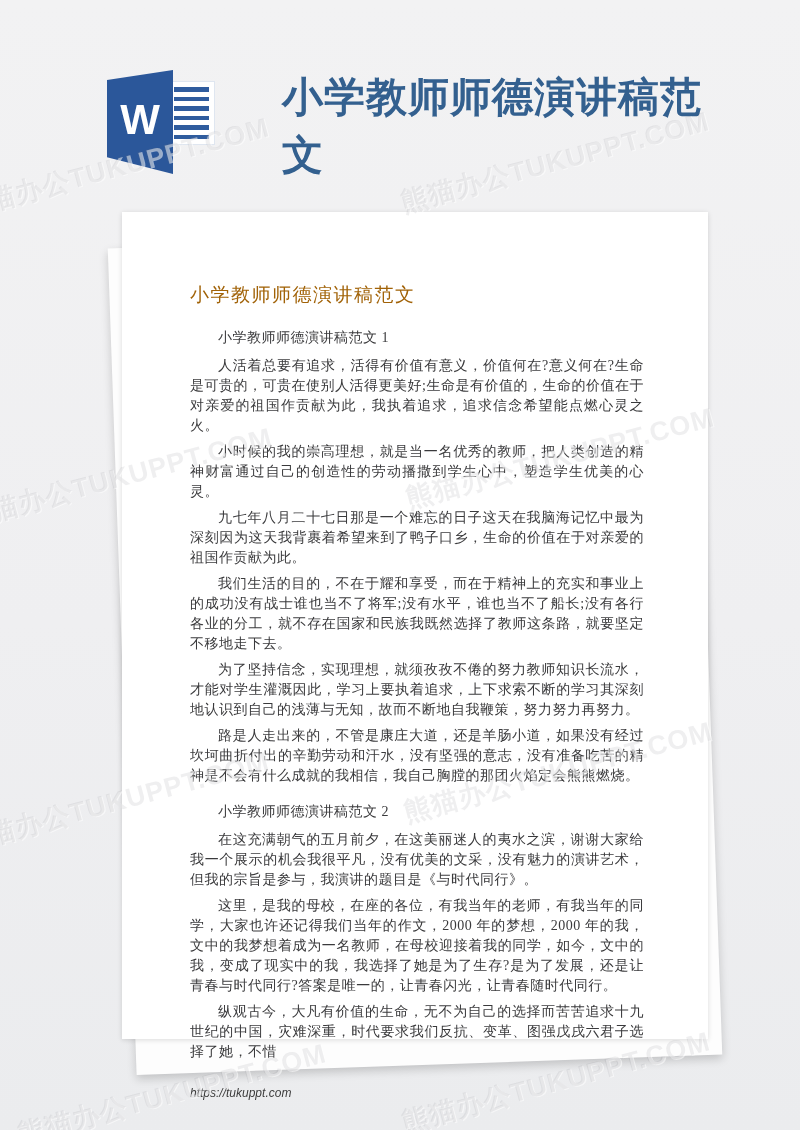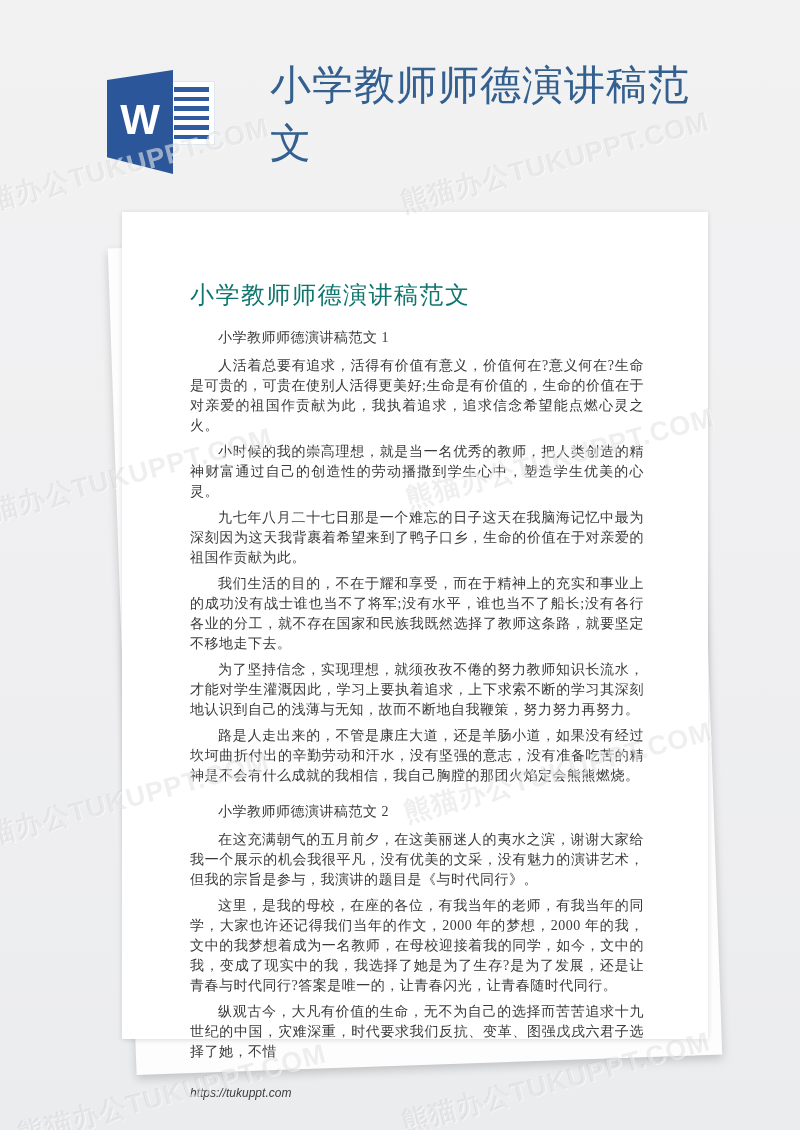--- a/index.html
+++ b/index.html
@@ -18,40 +18,40 @@
     position:absolute;left:5px;right:6px;top:6px;bottom:6px;
     background:repeating-linear-gradient(to bottom,#2f5c9e 0 4.5px,transparent 4.5px 9.5px);
   }
   .wi-cover{
     position:absolute;left:0;top:4px;width:66px;height:104px;background:#2b579a;
     clip-path:polygon(0 9.5%,100% 0,100% 100%,0 84%);
     display:flex;align-items:center;justify-content:center;
   }
   .wi-w{color:#ffffff;font-size:42px;font-weight:bold;font-family:"Liberation Sans",sans-serif;line-height:1;margin-top:-4px;}
   .main-title{
-    position:absolute;left:266px;top:52px;width:460px;z-index:10;margin:4px;
-    color:#33608f;font-size:41px;line-height:58px;font-weight:400;letter-spacing:1px;
+    position:absolute;left:266px;top:52px;width:460px;z-index:10;margin:16px;
+    color:#33608f;font-size:41px;line-height:58px;font-weight:700;letter-spacing:1px;
   }
   .main-title span{display:block;}
   
   .paper{position:absolute;left:122px;top:212px;width:586px;height:827px;box-sizing:border-box;}
   .page-behind{
     background:#fdfdfd;z-index:1;
     transform:translateY(26px) rotate(-2deg);
     box-shadow:0 4px 10px rgba(0,0,0,0.18);
   }
   .page-front{
     background:#ffffff;z-index:2;
     box-shadow:0 1px 5px rgba(0,0,0,0.14);
     padding:68px 64px 0 68px;
     font-family:"Liberation Serif","DejaVu Serif",serif;
     color:#3a3a3c;font-size:14px;
   }
   .doc-title{
-    font-size:24px;font-weight:400;margin:0 0 18px;color:#0f766e;letter-spacing:1.5px;line-height:30px;
+    font-size:19px;font-weight:400;margin:0 0 18px;color:#a16207;letter-spacing:1.5px;line-height:30px;
   }
   .doc-sub{margin:16px 0 8px;line-height:20px;text-indent:2em;letter-spacing:0.5px;}
   .doc-p{margin:0 0 6px;line-height:20px;text-indent:2em;text-align:justify;letter-spacing:0.5px;}
   .doc-footer{
     display:inline-block;margin-top:18px;font-family:"Liberation Sans",sans-serif;
     font-size:12px;color:#3c3c3c;text-decoration:none;letter-spacing:0;font-style:italic;
   }
   
   .wm-layer{position:absolute;inset:0;z-index:40;pointer-events:none;}
   .wm{

